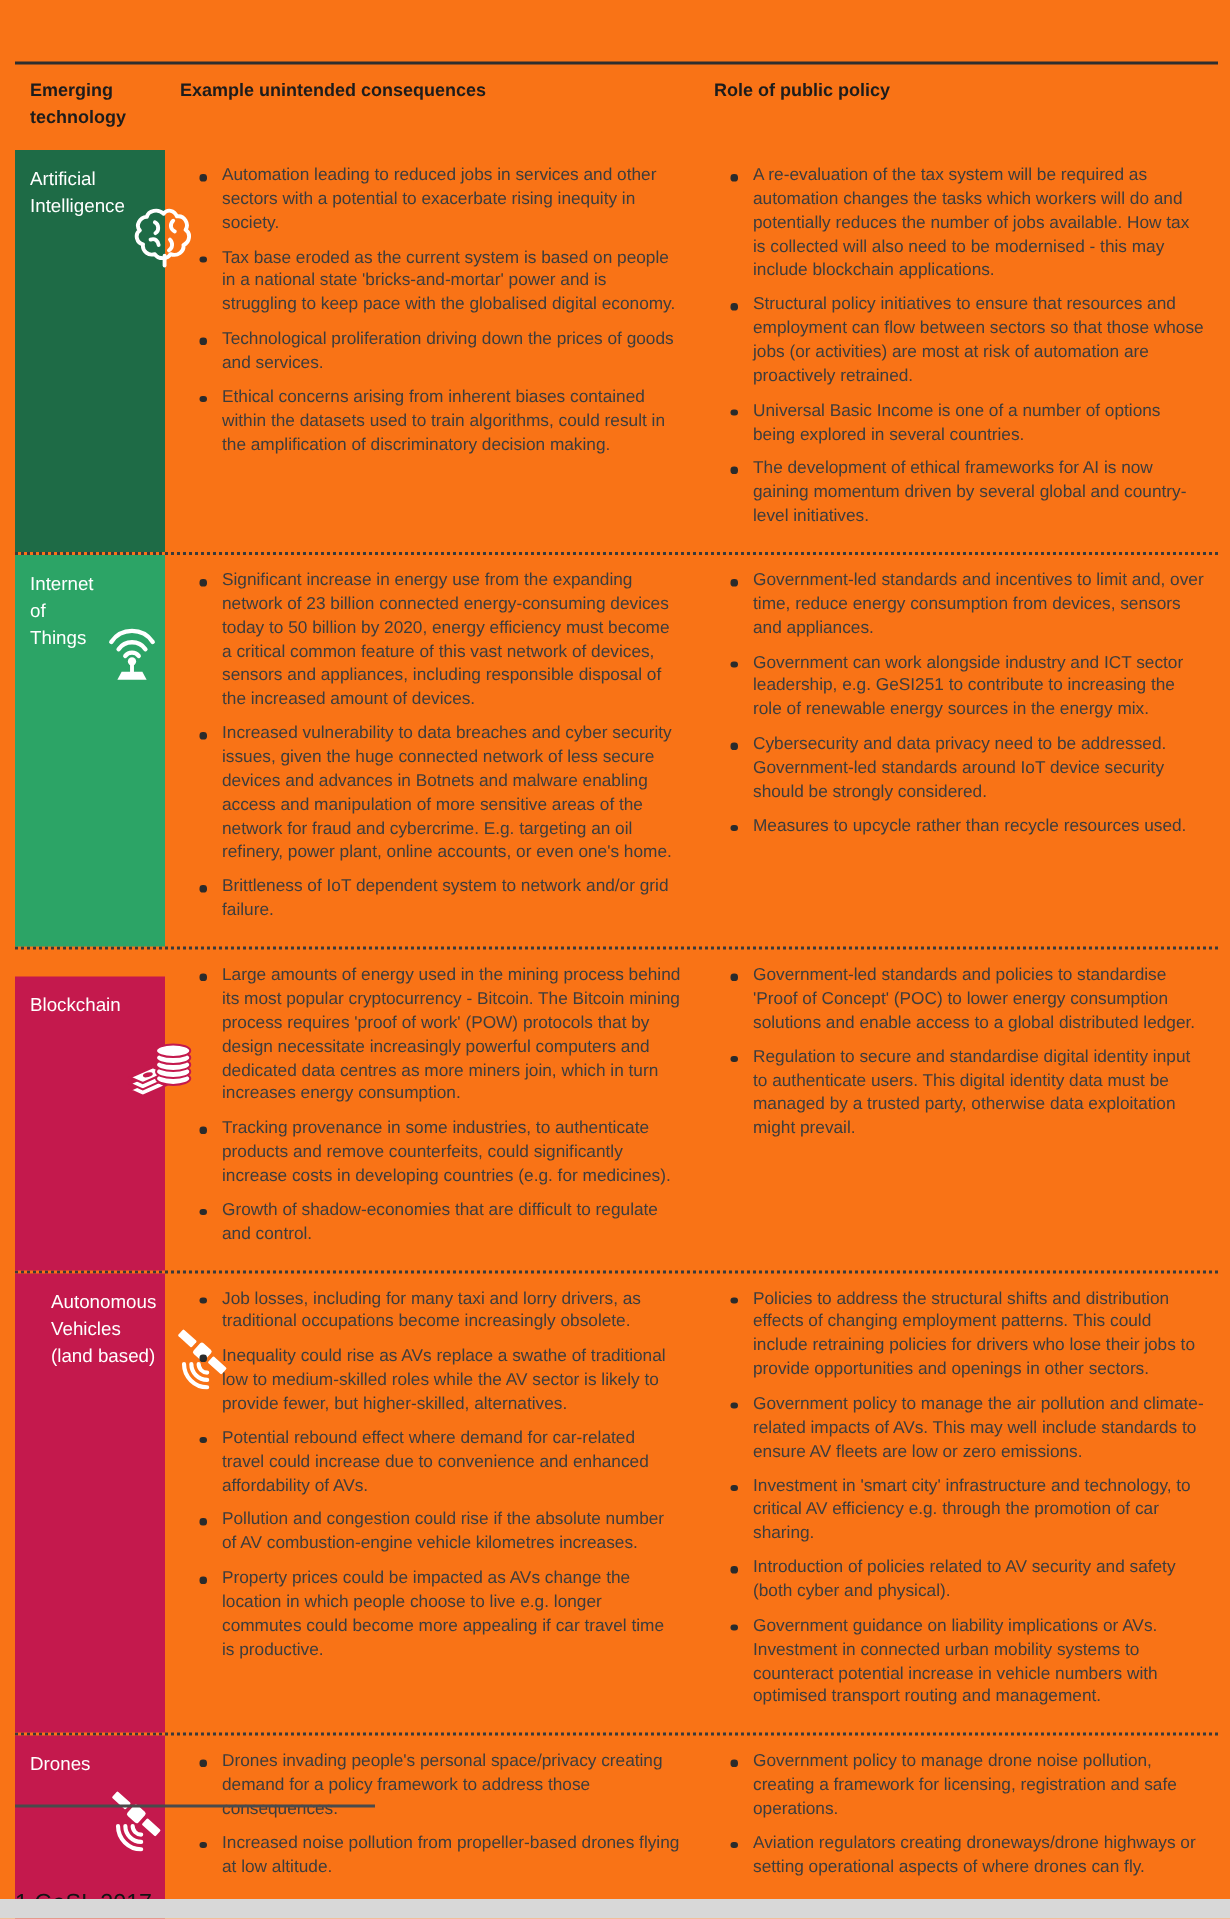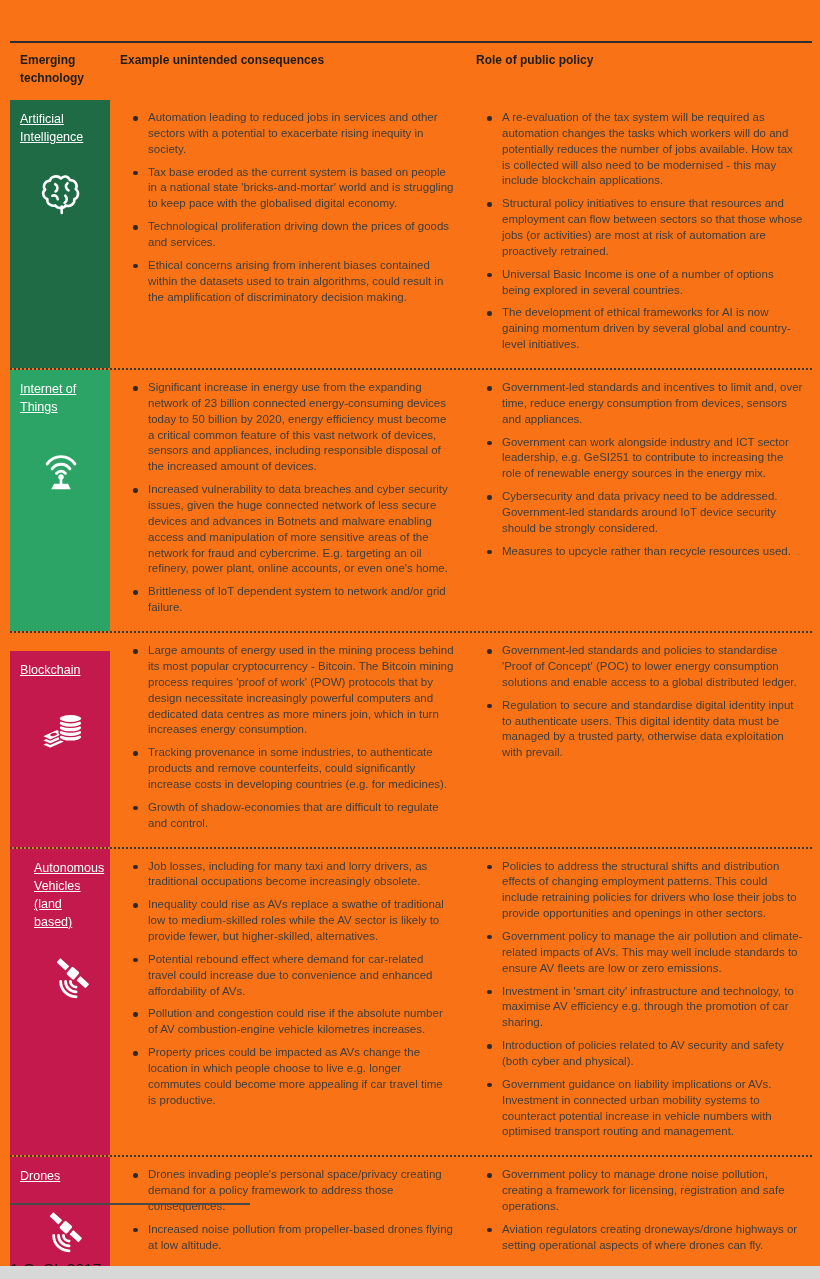--- a/index.html
+++ b/index.html
@@ -9,21 +9,21 @@
   .thead{display:flex;min-height:57px;box-sizing:border-box;}
   .th{font-weight:bold;font-size:12px;color:#1c1c1c;line-height:1.5;box-sizing:border-box;padding-top:8px;}
   .th-tech{width:100px;padding-left:10px;padding-right:6px;}
   .th-cons{width:352px;padding-left:10px;padding-right:8px;}
   .th-policy{flex:1;padding-left:14px;padding-right:8px;}
 
   .tbody{border-bottom:4px double #1f1f1f;}
   .body-row{display:flex;}
   .body-row + .body-row{border-top:2px dotted #3a3a3a;}
 
-  .tech-cell{width:100px;box-sizing:border-box;color:#fff;padding:10px 8px 8px 10px;display:flex;flex-direction:column;align-items:stretch;text-decoration:underline;}
+  .tech-cell{width:100px;box-sizing:border-box;color:#fff;padding:10px 8px 8px 10px;display:flex;flex-direction:row;align-items:stretch;}
   .tech-label{font-size:12.5px;line-height:1.45;}
   .tech-icon{margin:26px auto 0 auto;width:52px;height:52px;flex:0 0 auto;}
   .tech-icon svg{display:block;margin:0 auto;}
 
   .list-cell{box-sizing:border-box;padding:10px 8px 8px 22px;}
   .cons-cell{width:352px;}
   .policy-cell{flex:1;padding-left:24px;}
   .bullet-list{margin:0;padding:0;list-style:none;}
   .bullet-list li{position:relative;padding-left:16px;margin-bottom:7px;font-size:11.5px;line-height:1.38;color:#3d3d3d;}
   .bullet-list li::before{content:"";position:absolute;left:1px;top:6px;width:4.5px;height:4.5px;border-radius:50%;background:#2b2b2b;}
@@ -57,21 +57,21 @@
                   <path d="M20 33 C24 31.5 27 34 27.5 38"></path>
                   <path d="M38 33 C41 36 40.5 41 37 43"></path>
                   <path d="M33 48 L33 57"></path>
                 </g>
               </svg>
             </div>
     </div>
     <div class="list-cell cons-cell">
       <ul class="bullet-list">
               <li>Automation leading to reduced jobs in services and other sectors with a potential to exacerbate rising inequity in society.</li>
-              <li>Tax base eroded as the current system is based on people in a national state 'bricks-and-mortar' world and is struggling to keep pace with the globalised digital economy.</li>
+              <li>Tax base eroded as the current system is based on people in a national state 'bricks-and-mortar' power and is struggling to keep pace with the globalised digital economy.</li>
               <li>Technological proliferation driving down the prices of goods and services.</li>
               <li>Ethical concerns arising from inherent biases contained within the datasets used to train algorithms, could result in the amplification of discriminatory decision making.</li>
             </ul>
     </div>
     <div class="list-cell policy-cell">
       <ul class="bullet-list">
               <li>A re-evaluation of the tax system will be required as automation changes the tasks which workers will do and potentially reduces the number of jobs available. How tax is collected will also need to be modernised - this may include blockchain applications.</li>
               <li>Structural policy initiatives to ensure that resources and employment can flow between sectors so that those whose jobs (or activities) are most at risk of automation are proactively retrained.</li>
               <li>Universal Basic Income is one of a number of options being explored in several countries.</li>
               <li>The development of ethical frameworks for AI is now gaining momentum driven by several global and country-level initiatives.</li>
@@ -136,21 +136,21 @@
     <div class="list-cell cons-cell">
       <ul class="bullet-list">
               <li>Large amounts of energy used in the mining process behind its most popular cryptocurrency - Bitcoin. The Bitcoin mining process requires 'proof of work' (POW) protocols that by design necessitate increasingly powerful computers and dedicated data centres as more miners join, which in turn increases energy consumption.</li>
               <li>Tracking provenance in some industries, to authenticate products and remove counterfeits, could significantly increase costs in developing countries (e.g. for medicines).</li>
               <li>Growth of shadow-economies that are difficult to regulate and control.</li>
             </ul>
     </div>
     <div class="list-cell policy-cell">
       <ul class="bullet-list">
               <li>Government-led standards and policies to standardise 'Proof of Concept' (POC) to lower energy consumption solutions and enable access to a global distributed ledger.</li>
-              <li>Regulation to secure and standardise digital identity input to authenticate users. This digital identity data must be managed by a trusted party, otherwise data exploitation with prevail.</li>
+              <li>Regulation to secure and standardise digital identity input to authenticate users. This digital identity data must be managed by a trusted party, otherwise data exploitation might prevail.</li>
             </ul>
     </div>
   </div>
 
   <div class="body-row" style="min-height: 245px;">
     <div class="tech-cell" style="background: rgb(196, 25, 77); padding-left: 24px;">
       <div class="tech-label">Autonomous Vehicles (land based)</div>
       <div class="tech-icon">
               <svg viewBox="0 0 64 64" width="52" height="52">
                 <g fill="#fff" transform="rotate(42 38 20)">
@@ -172,21 +172,21 @@
               <li>Inequality could rise as AVs replace a swathe of traditional low to medium-skilled roles while the AV sector is likely to provide fewer, but higher-skilled, alternatives.</li>
               <li>Potential rebound effect where demand for car-related travel could increase due to convenience and enhanced affordability of AVs.</li>
               <li>Pollution and congestion could rise if the absolute number of AV combustion-engine vehicle kilometres increases.</li>
               <li>Property prices could be impacted as AVs change the location in which people choose to live e.g. longer commutes could become more appealing if car travel time is productive.</li>
             </ul>
     </div>
     <div class="list-cell policy-cell">
       <ul class="bullet-list">
               <li>Policies to address the structural shifts and distribution effects of changing employment patterns. This could include retraining policies for drivers who lose their jobs to provide opportunities and openings in other sectors.</li>
               <li>Government policy to manage the air pollution and climate-related impacts of AVs. This may well include standards to ensure AV fleets are low or zero emissions.</li>
-              <li>Investment in 'smart city' infrastructure and technology, to maximise AV efficiency e.g. through the promotion of car sharing.</li>
+              <li>Investment in 'smart city' infrastructure and technology, to critical AV efficiency e.g. through the promotion of car sharing.</li>
               <li>Introduction of policies related to AV security and safety (both cyber and physical).</li>
               <li>Government guidance on liability implications or AVs. Investment in connected urban mobility systems to counteract potential increase in vehicle numbers with optimised transport routing and management.</li>
             </ul>
     </div>
   </div>
 
   <div class="body-row" style="min-height: 135px;">
     <div class="tech-cell" style="background: rgb(196, 25, 77);">
       <div class="tech-label">Drones</div>
       <div class="tech-icon">

